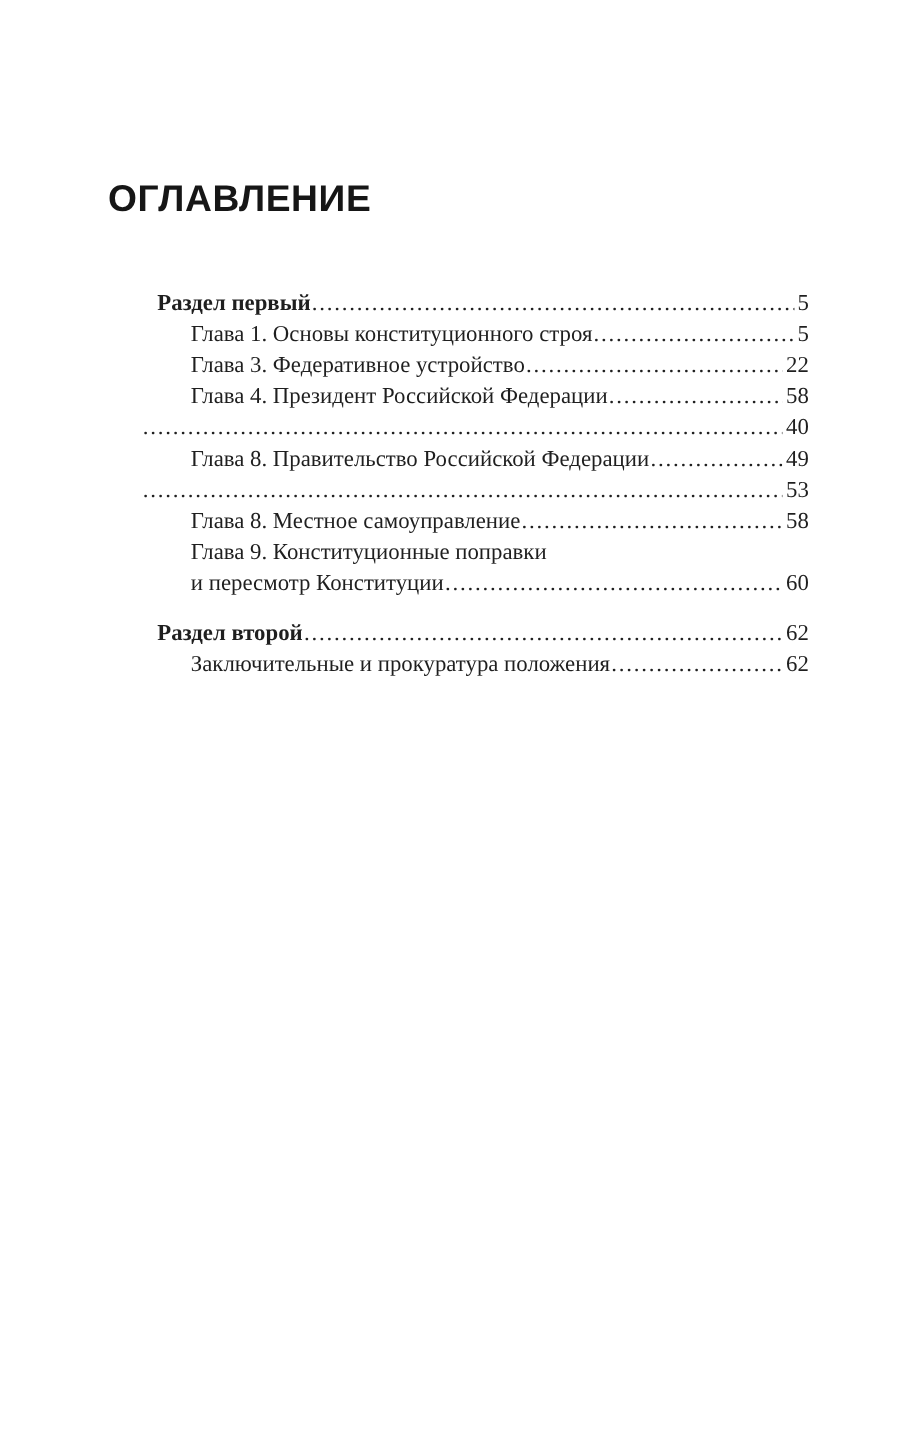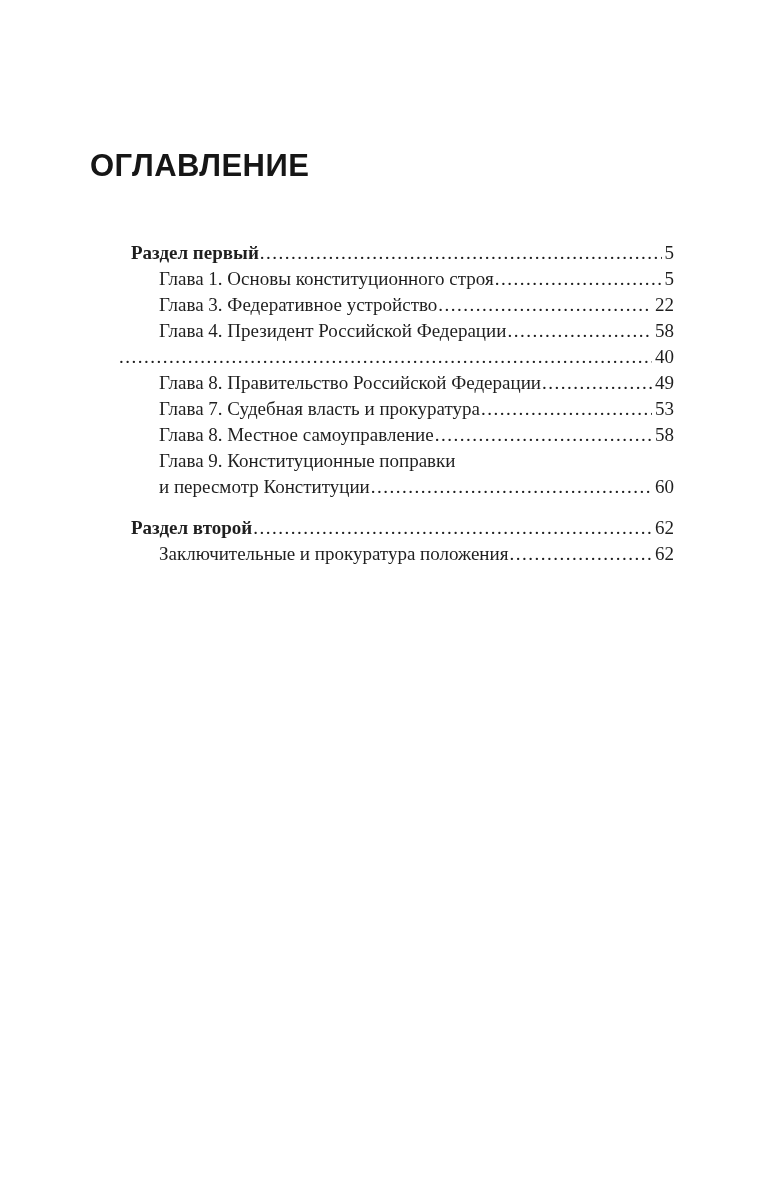--- a/index.html
+++ b/index.html
@@ -104,21 +104,20 @@
       <span class="pagenum">40</span>
     </div>
 
     <div class="toc-row level-1">
       <span class="label">Глава 8. Правительство Российской Федерации</span>
       <span class="dots"></span>
       <span class="pagenum">49</span>
     </div>
 
     <div class="toc-row level-1">
-      <span class="label">Глава 7. Судебная власть и прокуратура</span>
       <span class="dots"></span>
       <span class="pagenum">53</span>
     </div>
 
     <div class="toc-row level-1">
       <span class="label">Глава 8. Местное самоуправление</span>
       <span class="dots"></span>
       <span class="pagenum">58</span>
     </div>
 

